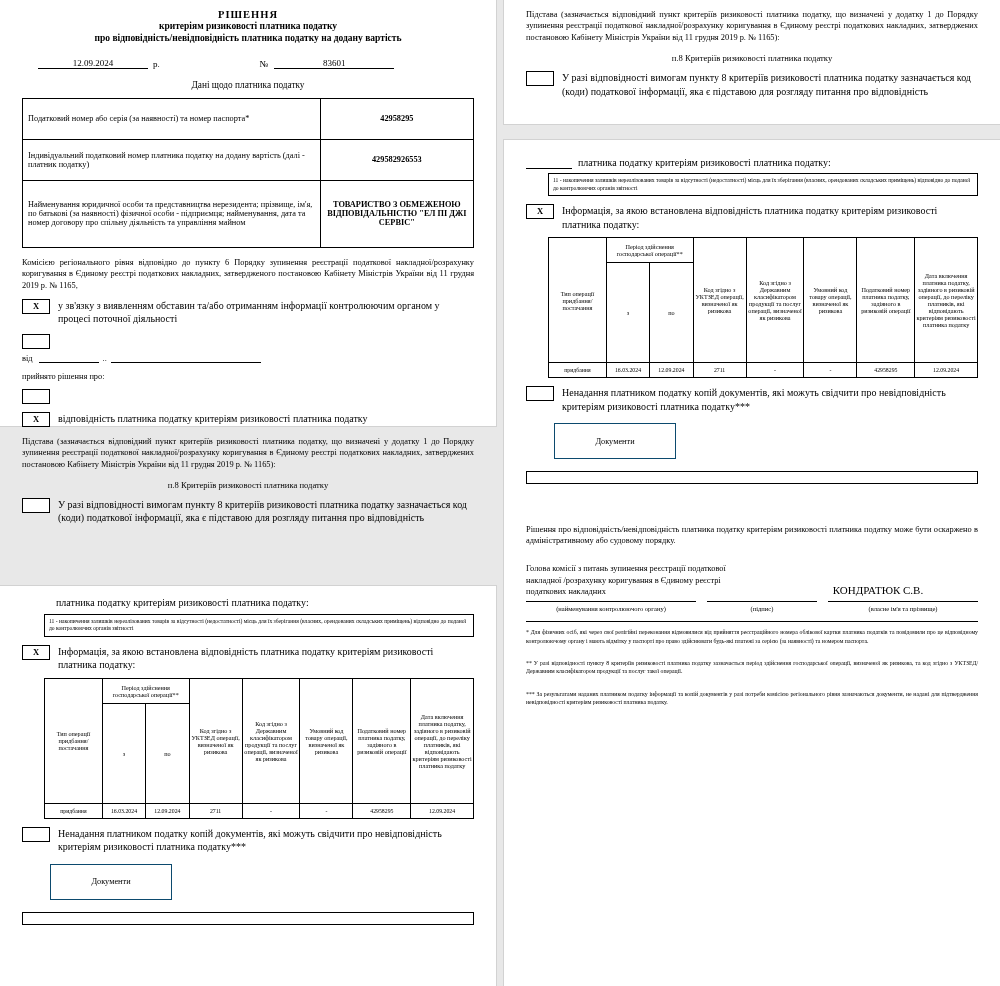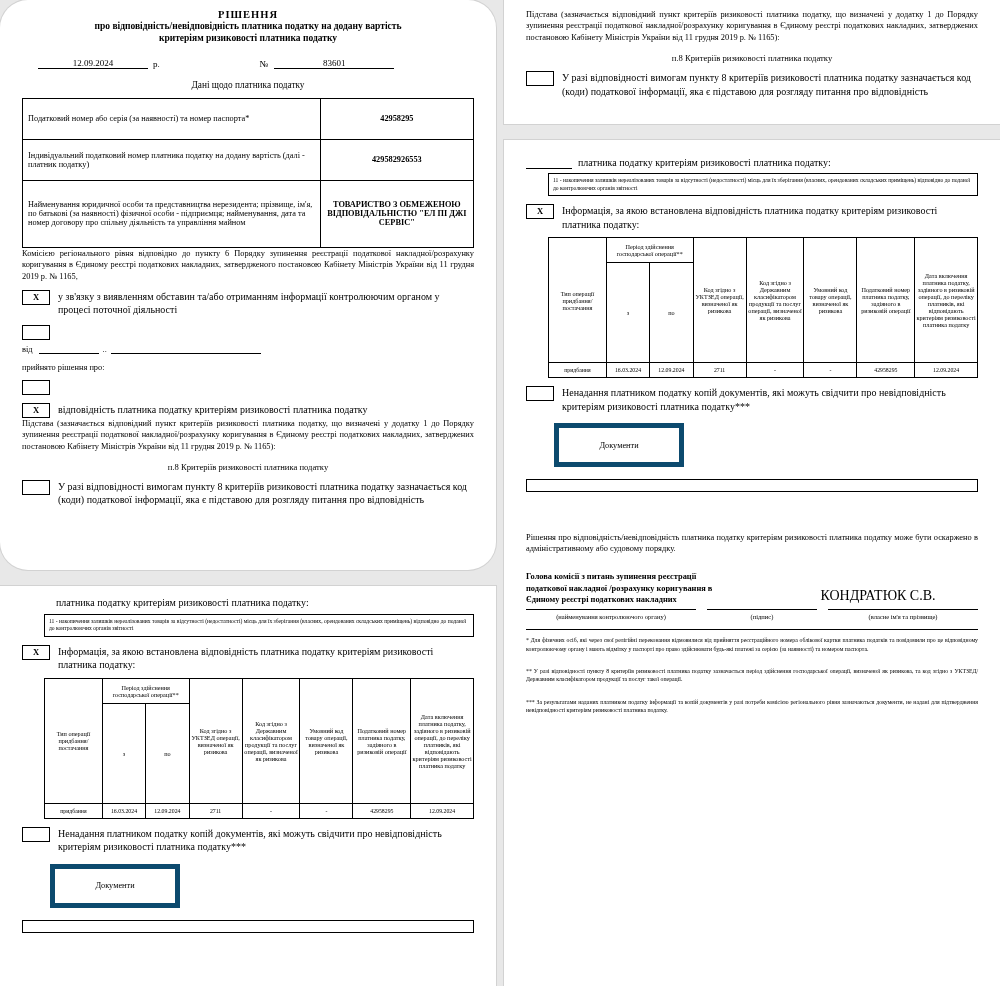--- a/index.html
+++ b/index.html
@@ -1,70 +1,70 @@
 <!DOCTYPE html>
 <html><head>
 <meta charset="utf-8">
 <style>
   html,body{margin:0;padding:0;background:#e8e8e8;}
   body{font-family:"Liberation Serif", serif; color:#000;}
   .page{position:relative;width:1000px;height:986px;background:#e8e8e8;overflow:hidden;}
   .sheet{position:absolute;background:#fff;box-shadow:0 0 0 1px #d2d2d2;}
-  #sheet-left-top{left:0;top:0;width:496px;height:570px;border-radius:28px;}
+  #sheet-left-top{left:0;top:0;width:496px;height:426px;}
   #sheet-left-bottom{left:0;top:586px;width:496px;height:400px;}
   #sheet-right-top{left:504px;top:0;width:496px;height:124px;}
   #sheet-right-main{left:504px;top:140px;width:496px;height:846px;}
   .inner{position:absolute;left:22px;right:22px;top:0;}
   .ttl{text-align:center;font-weight:bold;font-size:9.5px;line-height:1.25;}
   .ttl .big{font-size:10.5px;letter-spacing:1px;}
   .row-date{display:flex;align-items:flex-end;font-size:9px;margin-top:13px;}
   .uline{border-bottom:1px solid #000;display:inline-block;text-align:center;}
   .center-head{text-align:center;font-size:9.3px;margin-top:11px;}
   table.t{border-collapse:collapse;width:100%;font-size:8.3px;}
   table.t td{border:1px solid #000;padding:3px 5px;vertical-align:middle;}
   .cellc{text-align:center;font-weight:bold;}
-  .para{font-size:8.4px;line-height:1.35;text-align:justify;}
+  .para{font-size:8.4px;line-height:1.35;text-align:justify;margin-top:9px;}
   .chkline{display:flex;align-items:flex-start;margin-top:8px;}
   .chk{width:26px;height:13px;border:1px solid #000;flex:0 0 26px;margin-right:8px;background:#fff;
        font-size:8.5px;text-align:center;line-height:13px;font-weight:bold;}
   .chktxt{font-size:10px;line-height:1.35;flex:1;}
   .note{font-size:8.4px;margin-top:9px;}
   .codebox{border:1px solid #000;font-size:5.6px;padding:3px 4px;line-height:1.35;margin-top:4px;margin-left:22px;}
-  .docbox{border:5px solid #0c4a6e;width:120px;height:34px;font-size:8.3px;display:flex;align-items:center;justify-content:center;margin-top:10px;margin-left:28px;}
+  .docbox{border:1px solid #0c4a6e;width:120px;height:34px;font-size:8.3px;display:flex;align-items:center;justify-content:center;margin-top:10px;margin-left:28px;}
   .emptybar{border:1px solid #000;height:11px;margin-top:12px;}
   table.grid{border-collapse:collapse;width:100%;font-size:6.2px;margin-top:6px;margin-left:0;}
   table.grid td,table.grid th{border:1px solid #000;text-align:center;vertical-align:middle;padding:2px 1px;font-weight:normal;}
   table.grid .hdr{height:20px;}
   table.grid .tall{height:120px;}
   .gridwrap{margin-left:22px;}
   .datarow td{font-size:5.8px;height:10px;}
   .sig-area{font-size:8.4px;margin-top:16px;line-height:1.4;}
   .sig-row{display:flex;justify-content:space-between;align-items:flex-end;margin-top:2px;}
-  .sig-name{font-size:14px;font-family:Liberation Serif, serif;}
+  .sig-name{font-size:11px;font-family:Liberation Serif, serif;}
   .sig-labels{display:flex;justify-content:space-between;font-size:6.5px;margin-top:3px;}
   .sig-l{width:170px;text-align:center;border-top:1px solid #000;padding-top:2px;}
   .sig-m{width:110px;text-align:center;border-top:1px solid #000;padding-top:2px;}
   .sig-r{width:150px;text-align:center;border-top:1px solid #000;padding-top:2px;}
   .foot{font-size:5.8px;line-height:1.45;margin-top:14px;text-align:justify;}
   .hr{border-top:1px solid #000;margin-top:8px;}
   .hdr-top-right{font-size:8.4px;line-height:1.35;text-align:justify;}
   .sec-title{text-align:center;font-size:8.6px;font-weight:normal;margin-top:10px;}
   .shortline{width:46px;border-bottom:1px solid #000;display:inline-block;}
 </style>
 </head>
 <body>
 
 <div class="page">
 
   <div class="sheet" id="sheet-left-top">
     <div class="inner" style="top:8px;">
       <div class="ttl">
         <div class="big">РІШЕННЯ</div>
+        <div>критеріям ризиковості платника податку</div>
         <div>про відповідність/невідповідність платника податку на додану вартість</div>
-        <div>критеріям ризиковості платника податку</div>
       </div>
 
       <div class="row-date">
         <span class="uline" style="width:110px;margin-left:16px;">12.09.2024</span>
         <span style="margin-left:5px;">р.</span>
         <span style="margin-left:100px;">№</span>
         <span class="uline" style="width:120px;margin-left:6px;">83601</span>
       </div>
 
       <div class="center-head">Дані щодо платника податку</div>
@@ -231,21 +231,21 @@
         <div class="chktxt">Ненадання платником податку копій документів, які можуть свідчити про невідповідність критеріям ризиковості платника податку***</div>
       </div>
 
       <div class="docbox">Документи</div>
       <div class="emptybar"></div>
 
       <div class="para" style="margin-top:40px;">Рішення про відповідність/невідповідність платника податку критеріям ризиковості платника податку може бути оскаржено в адміністративному або судовому порядку.</div>
 
       <div class="sig-area">
         <div class="sig-row">
-          <div style="width:205px;font-weight:bold;">Голова комісії з питань зупинення реєстрації податкової накладної /розрахунку коригування в Єдиному реєстрі податкових накладних</div>
+          <div style="width:205px;">Голова комісії з питань зупинення реєстрації податкової накладної /розрахунку коригування в Єдиному реєстрі податкових накладних</div>
           <div class="sig-name" style="width:200px;text-align:center;">КОНДРАТЮК С.В.</div>
         </div>
         <div class="sig-labels">
           <div class="sig-l">(найменування контролюючого органу)</div>
           <div class="sig-m">(підпис)</div>
           <div class="sig-r">(власне ім'я та прізвище)</div>
         </div>
       </div>
 
       <div class="hr"></div>

